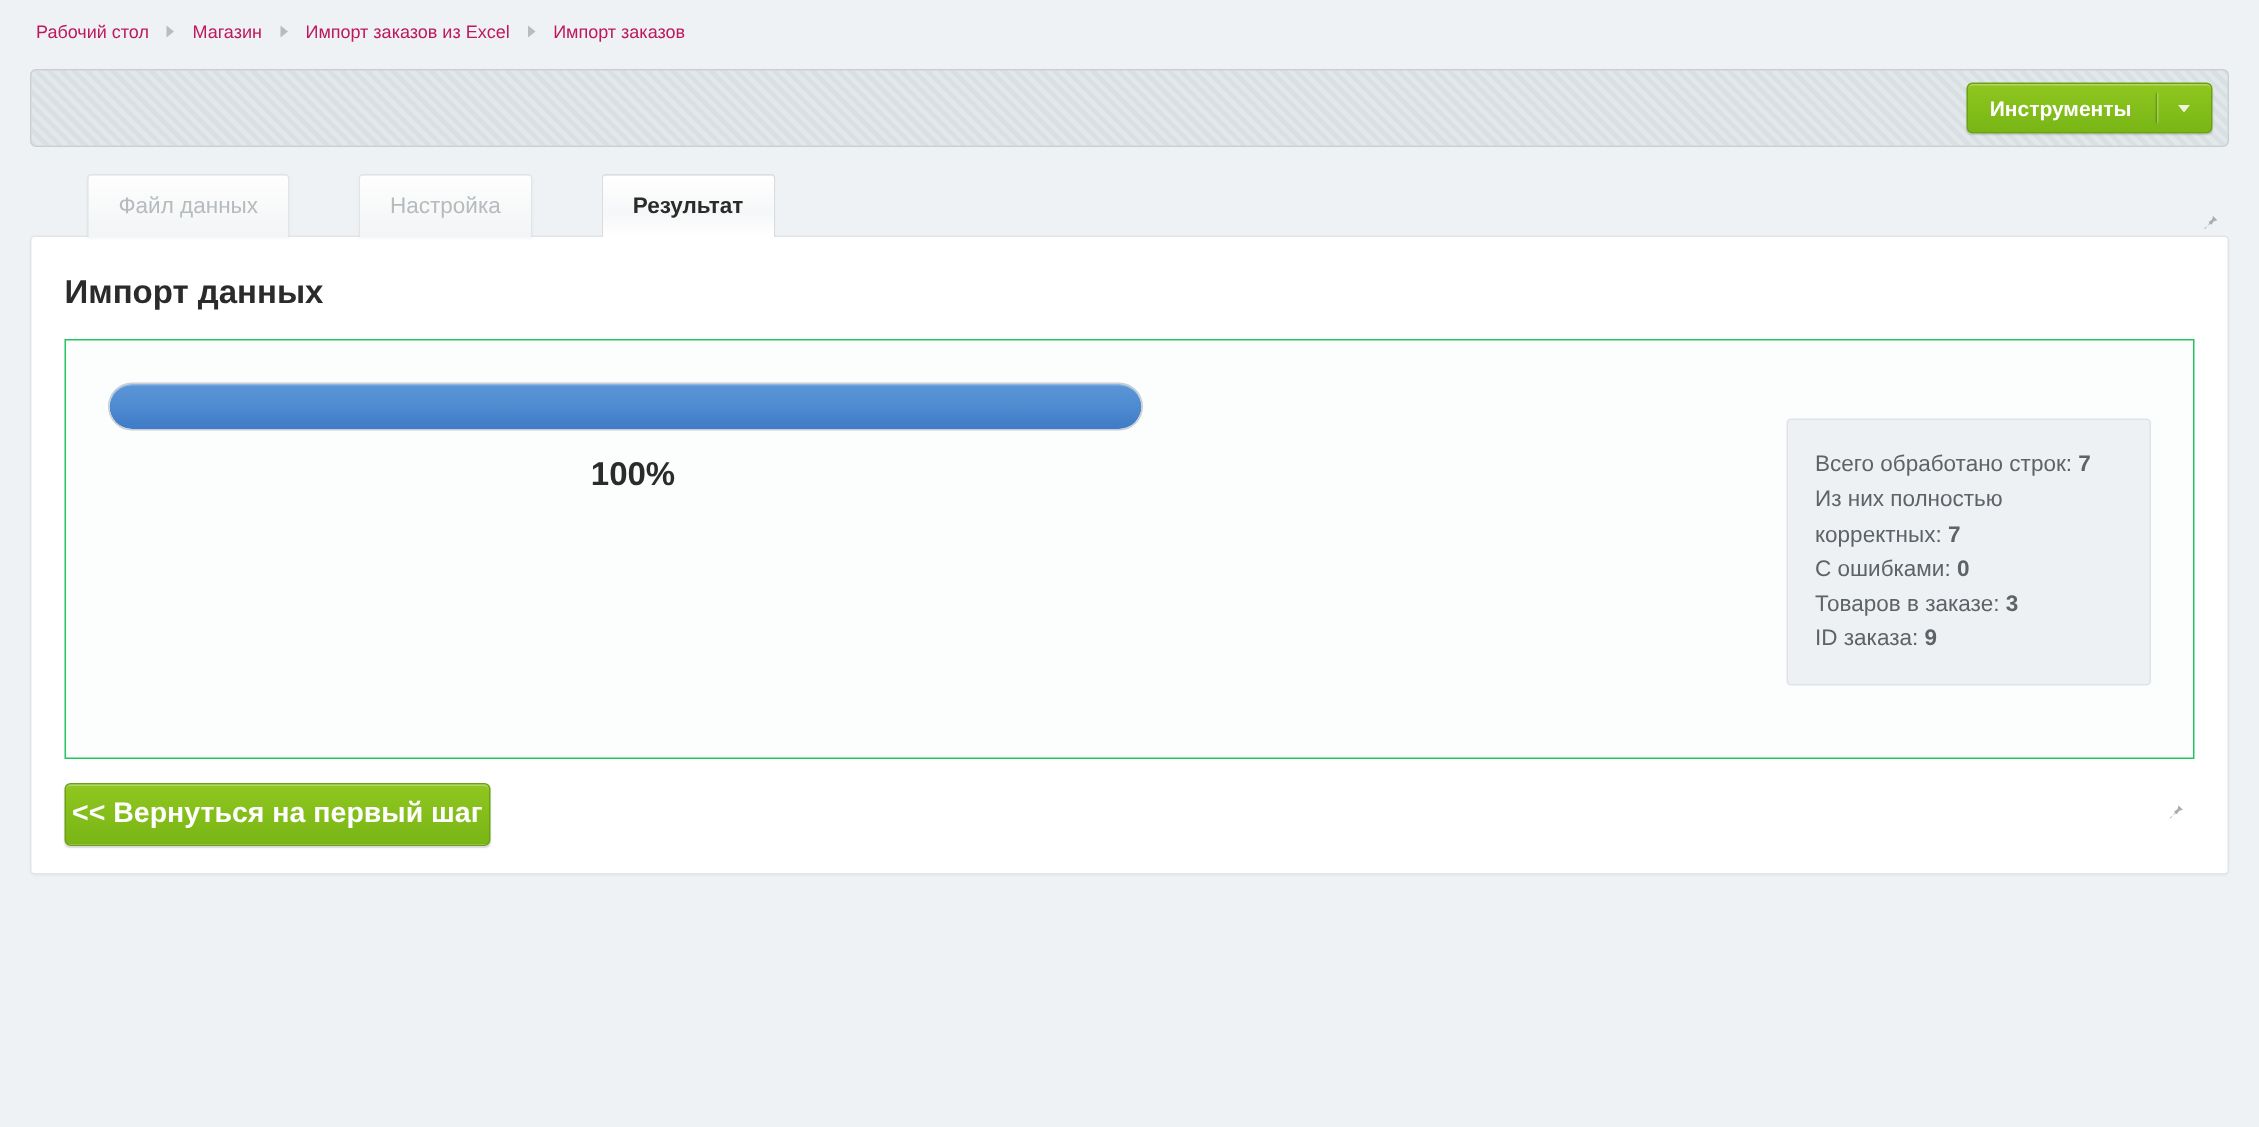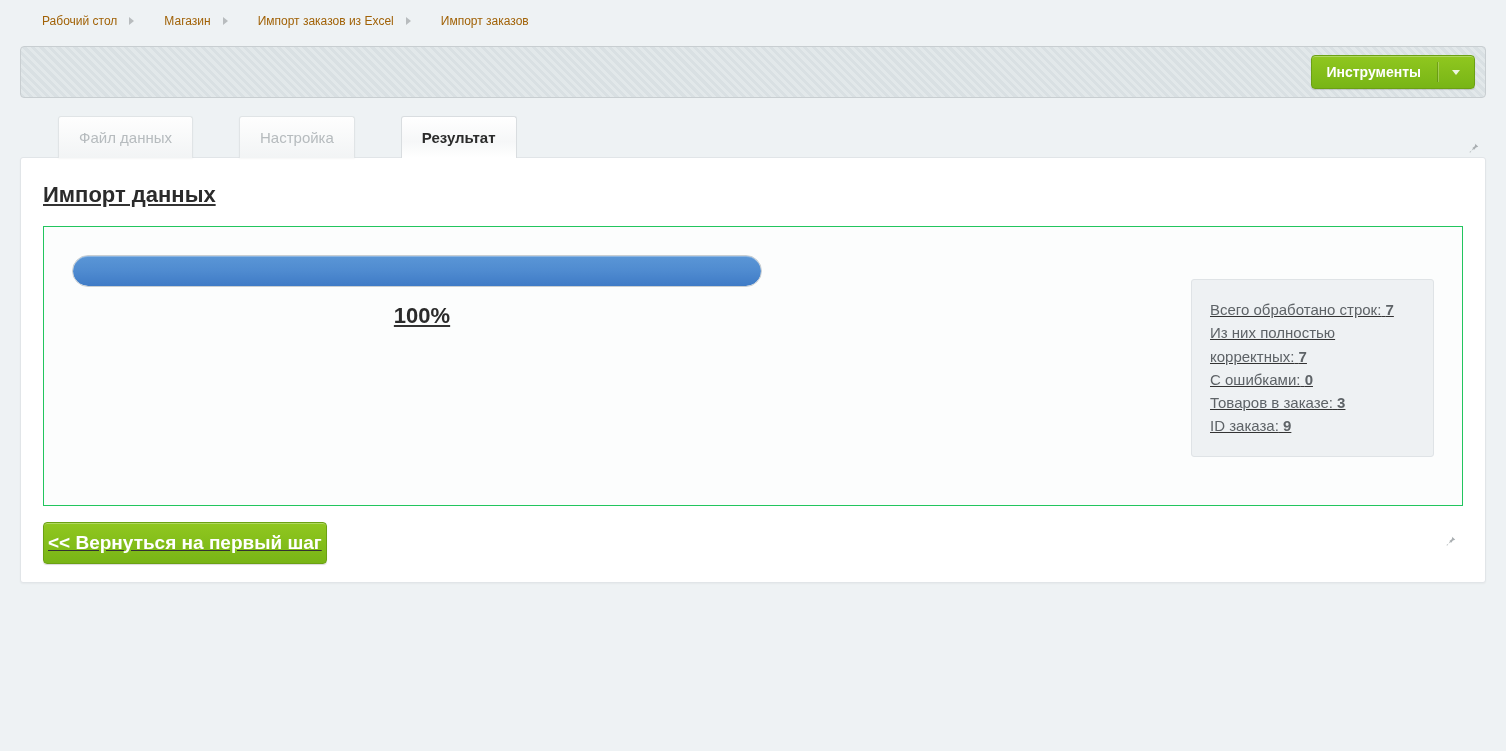--- a/index.html
+++ b/index.html
@@ -7,21 +7,21 @@
     font-family: "Helvetica Neue", Arial, sans-serif;
     font-size: 13px;
     background: #eef2f4;
     color: #333;
     width: 1506px;
   }
   .page { padding: 12px 20px 40px 20px; }
 
   
   .breadcrumbs { display: flex; align-items: center; gap: 12px; padding: 2px 0 18px 4px; font-size: 12px; }
-  .breadcrumbs a { color: #a16207; text-decoration: none; margin-left: 18px; }
+  .breadcrumbs a { color: #be185d; text-decoration: none; }
   .breadcrumbs .sep { width: 0; height: 0; border-left: 5px solid #b8bcbe; border-top: 4px solid transparent; border-bottom: 4px solid transparent; }
 
   
   .title-row { display: flex; align-items: center; gap: 12px; margin: 0 0 18px 2px; }
   h1.page-title { font-size: 26px; font-weight: bold; color: #2b2b2b; }
   .star-icon { width: 18px; height: 18px; display: inline-flex; align-items: center; justify-content: center; color: #b6bbbf; }
 
   
   .toolbar-strip {
     background: repeating-linear-gradient(45deg,#d9e0e3 0 3px,#e2e8ea 3px 6px);
@@ -76,21 +76,20 @@
   .pin-svg { width:14px; height:14px; }
 
   
   .panel {
     background: #fff;
     border: 1px solid #e1e5e8;
     border-radius: 3px;
     margin-top: -1px;
     padding: 22px 22px 18px;
     box-shadow: 0 1px 2px rgba(0,0,0,0.04);
-    text-decoration: underline;
   }
   .panel h2.section-title { font-size: 22px; font-weight: bold; color: #2b2b2b; margin: 2px 0 18px 0; }
 
   
   .result-box {
     border: 1px solid #22c55e;
     background: #fcfdfd;
     padding: 28px 28px 48px;
     display: flex;
     align-items: flex-start;

